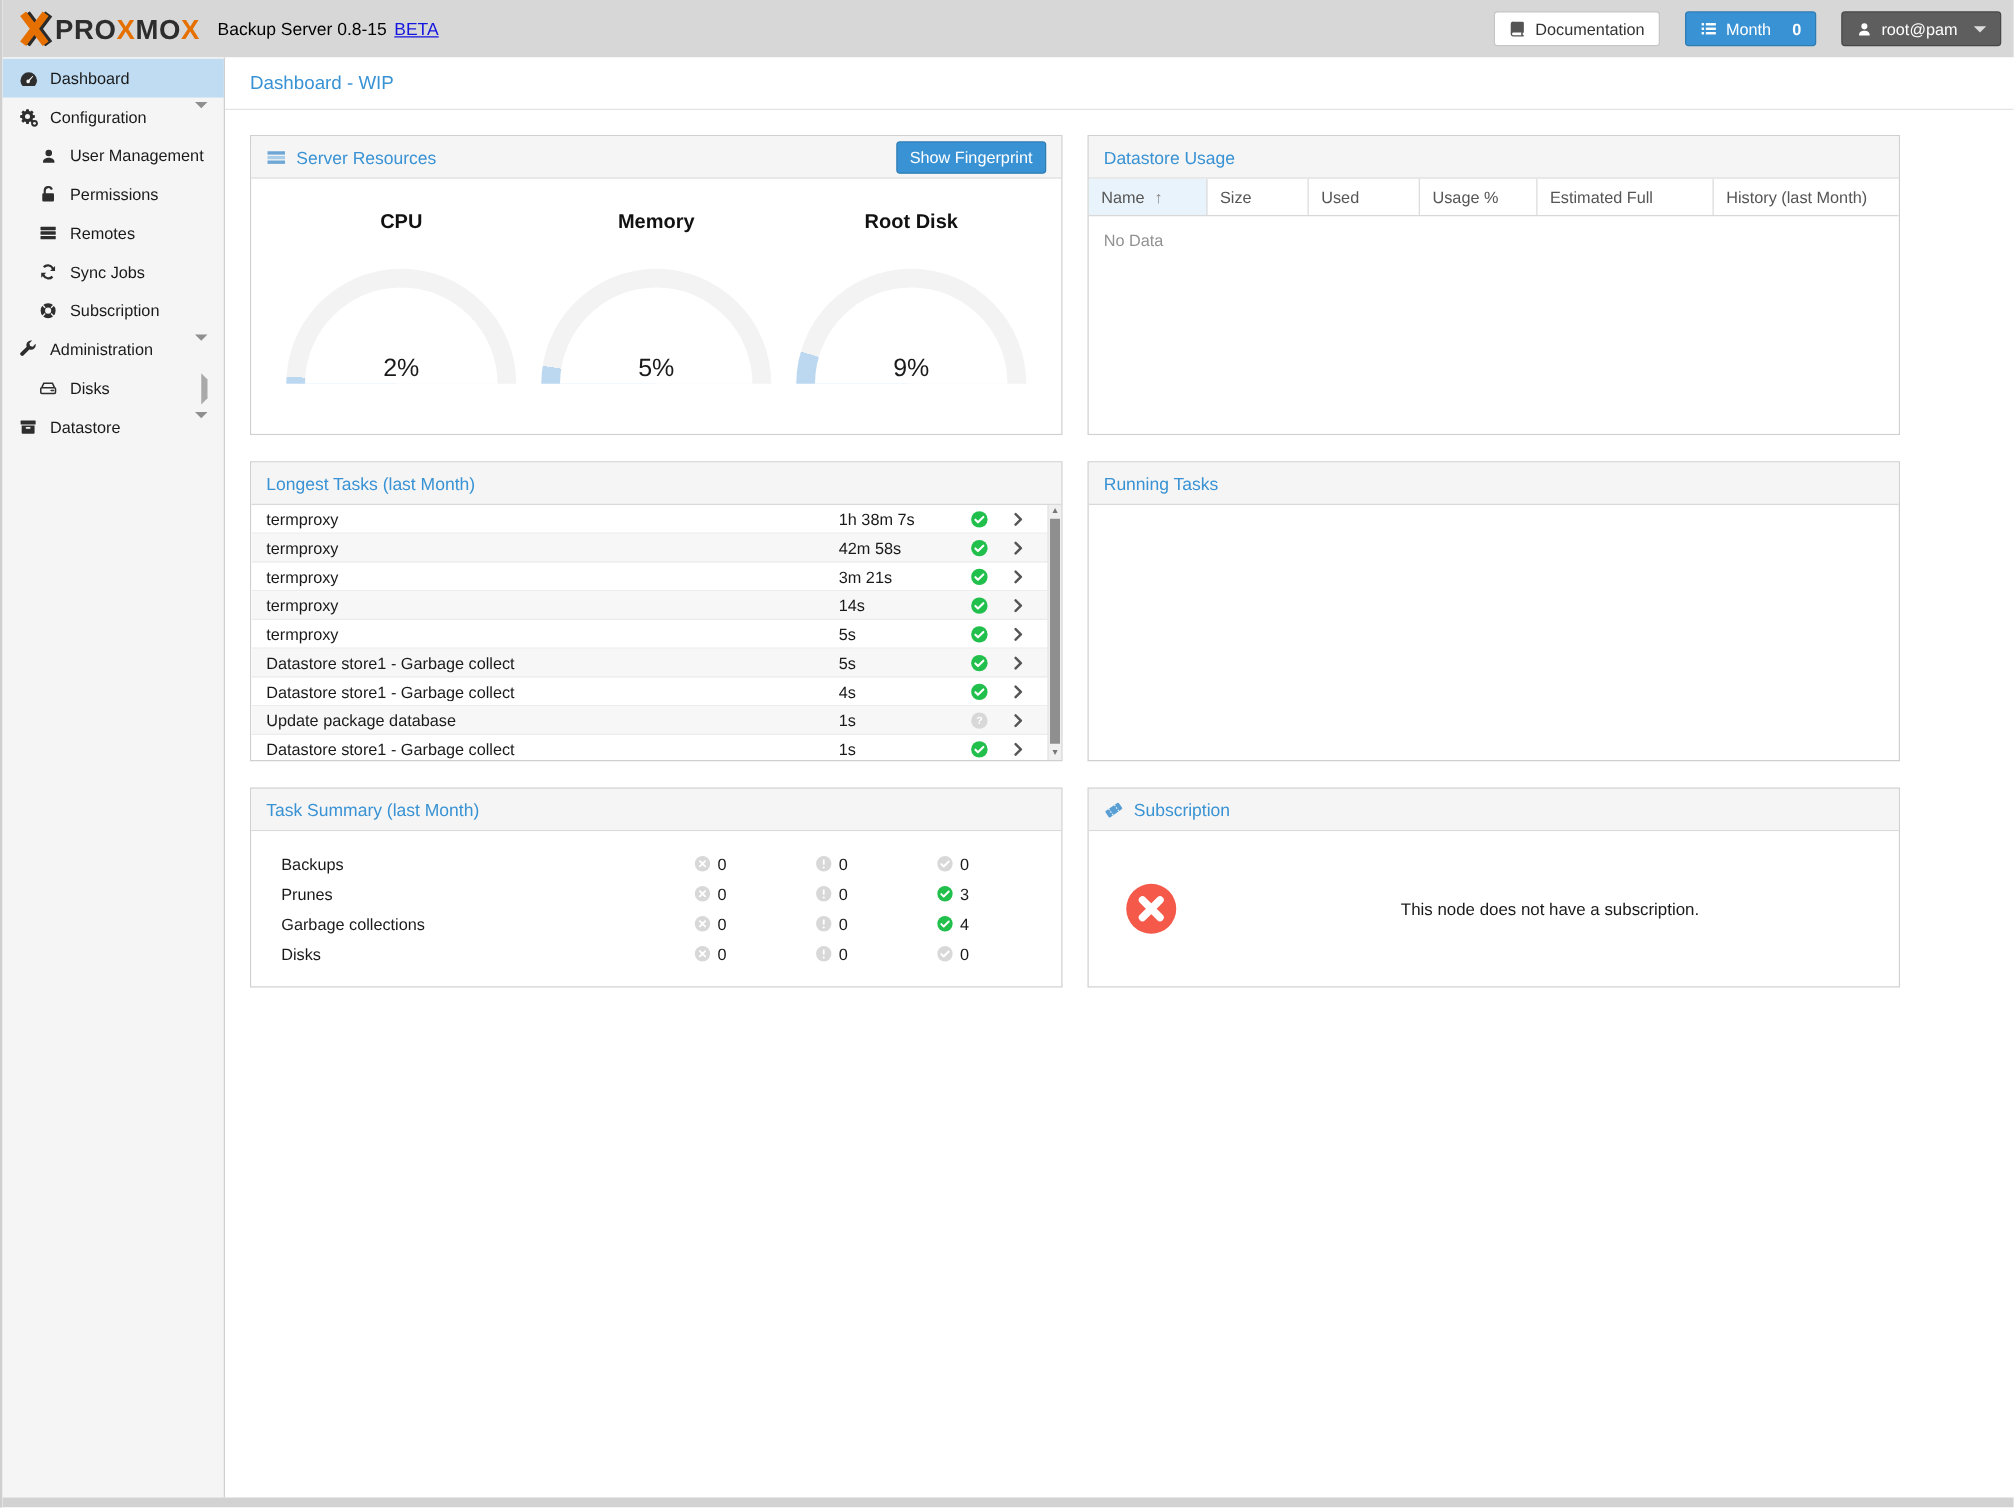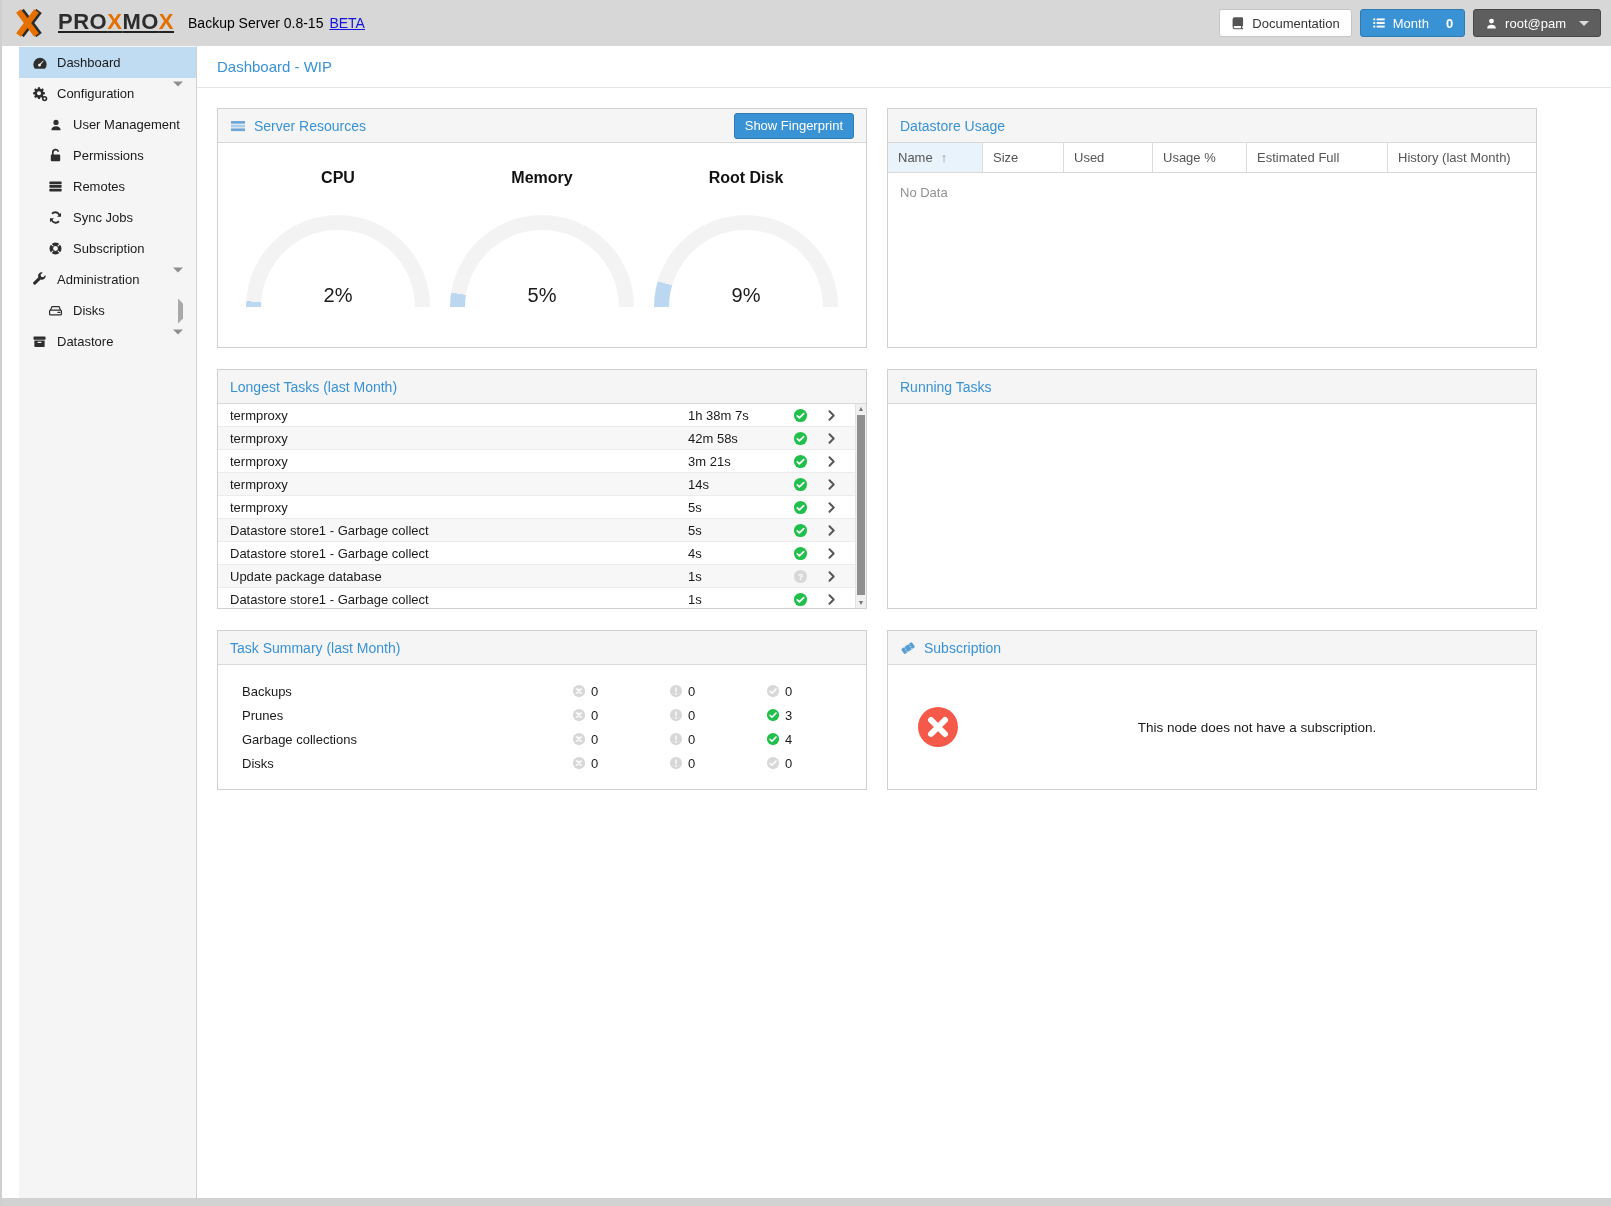--- a/index.html
+++ b/index.html
@@ -7,40 +7,40 @@
   body {
     font-family: "Liberation Sans", "DejaVu Sans", sans-serif;
     font-size: 13px; color:#222; background:#fff;
   }
   .app { width:1611px; height:1206px; display:flex; flex-direction:column;
          border-left:2px solid #cfcfcf; position:relative; overflow:hidden; }
 
   
   .top-header { height:46px; background:#d7d7d7; display:flex; align-items:center;
                 padding:0 10px 0 12px; flex:0 0 46px; }
-  .brand { display:flex; align-items:flex-start; gap:14px;text-decoration:underline; }
+  .brand { display:flex; align-items:flex-end; gap:0; }
   .brand-word { font-weight:800; font-size:22px; letter-spacing:.5px; color:#2d2d2d; }
   .brand-word .bx { color:var(--brand-orange,#e57000); }
   .product-name { margin-left:14px; font-size:14px; color:#000; }
   .beta-link { margin-left:6px; font-size:14px; color:#1414e0; text-decoration:underline; cursor:pointer; }
   .header-spacer { flex:1; }
   .hdr-btn { display:inline-flex; align-items:center; gap:7px; height:28px; padding:0 11px;
-             border-radius:3px; font-size:13px; cursor:pointer; margin-left:8px; }
+             border-radius:3px; font-size:13px; cursor:pointer; margin-left:20px; }
   .btn-doc { background:#fff; border:1px solid #c6c6c6; color:#333; }
   .btn-tasks { background:var(--accent,#3892d4); border:1px solid #2f7cb3; color:#fff; }
   .btn-tasks .count { font-weight:bold; margin-left:10px; }
   .btn-user { background:#5e5e5e; border:1px solid #474747; color:#fff; }
   .caret-down-white { width:0; height:0; border-left:5px solid transparent; border-right:5px solid transparent;
              border-top:5px solid #dcdcdc; margin-left:6px; }
 
   
   .main { flex:1; display:flex; min-height:0; }
 
   
-  .sidebar { flex:0 0 178px; background:#f5f5f5; border-right:1px solid #d0d0d0; padding-top:1px;margin-left:17px; }
+  .sidebar { flex:0 0 178px; background:#f5f5f5; border-right:1px solid #d0d0d0; padding-top:1px; }
   .side-item { height:31px; display:flex; align-items:center; cursor:pointer; position:relative;
                color:#1a1a1a; }
   .side-item.top { padding-left:12px; }
   .side-item.child { padding-left:28px; }
   .side-item.selected { background:var(--selected-bg,#bfdcf2); }
   .side-item .sicon { width:17px; height:16px; margin-right:9px; display:inline-flex; align-items:center; justify-content:center; }
   .side-item .sicon svg { display:block; }
   .expander { position:absolute; right:13px; top:50%; transform:translateY(-50%); }
   .exp-down { width:0; height:0; border-left:5px solid transparent; border-right:5px solid transparent; border-top:5px solid #8f8f8f; }
   .exp-right { width:0; height:0; border-top:5px solid transparent; border-bottom:5px solid transparent; border-left:5px solid #a9a9a9; }

